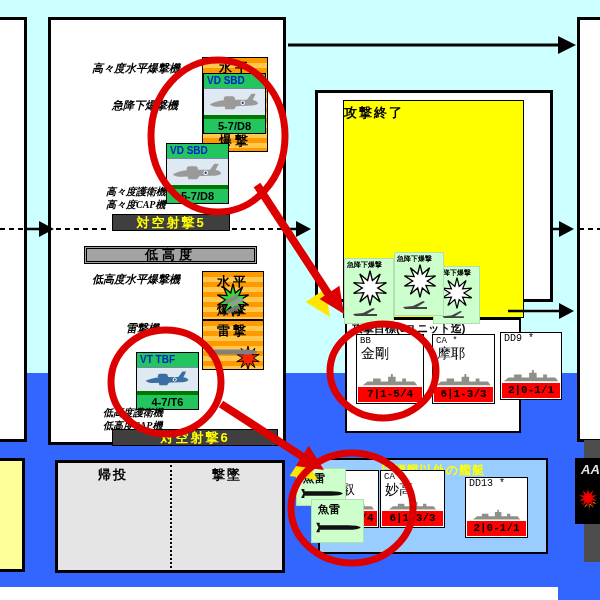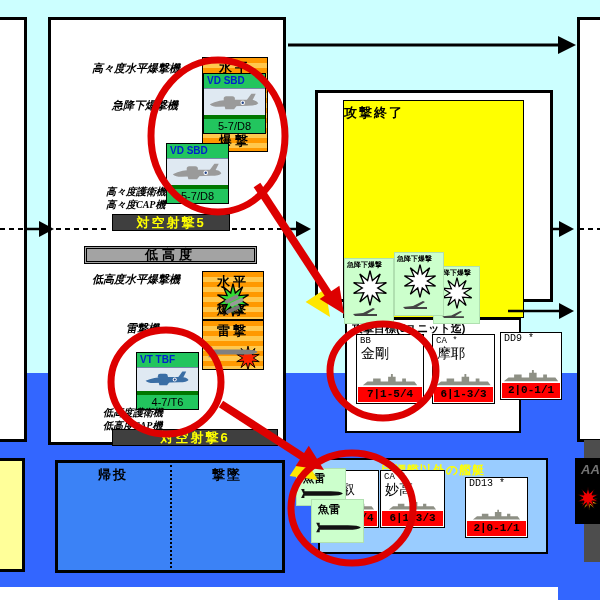--- a/index.html
+++ b/index.html
@@ -12,21 +12,21 @@
             text-align:center; font-weight:bold; font-size:13px; letter-spacing:4px; line-height:16px; color:#000; }
   .jlabel { position:absolute; font-family:"Liberation Serif", serif; font-style:italic; font-weight:bold;
             font-size:11px; color:#000; white-space:nowrap; }
   .bar { position:absolute; background:#3f3f3f; border:1px solid #000; color:#FFFF00; font-weight:bold;
          font-size:13px; text-align:center; letter-spacing:2px; }
   .ac-card { position:absolute; border:1px solid #000; background:#22c55e; display:flex; flex-direction:column; }
   .ac-name { color:#0022CC; font-weight:bold; font-size:10px; padding:1px 0 0 3px; height:14px; }
   .ac-body { flex:1; background:#dfe9f2; border-top:1px solid #7788aa; display:flex; align-items:center; justify-content:center; overflow:hidden; }
   .ac-body svg { width:92%; height:80%; }
   .ac-stripe { height:4px; background:#007700; }
-  .ac-stats { height:14px; font-size:11px; font-weight:normal; text-align:center; line-height:14px; color:#000; }
+  .ac-stats { height:14px; font-size:11px; font-weight:bold; text-align:center; line-height:14px; color:#000; }
   .orange-card { position:absolute; border:1px solid #000;
                  background:repeating-linear-gradient(180deg,#FF9900 0 5px,#FFC84D 5px 10px); }
   .oc-label { position:absolute; left:0; right:0; text-align:center; font-weight:bold; font-size:13px;
               letter-spacing:3px; color:#000; }
   .ship-card { position:absolute; border:1px solid #000; background:#fff; display:flex; flex-direction:column; padding:1px; }
   .ship-class { font-family:Liberation Mono, monospace; font-size:9px; line-height:10px; padding-left:2px; white-space:pre; }
   .ship-name { font-size:14px; line-height:15px; padding-left:3px; }
   .ship-img { margin-top:auto; width:100%; height:15px; color:#8e9085; display:block; }
   .ship-stats { height:15px; background:#FF0000; color:#000; font-family:"Liberation Mono", monospace;
                 font-weight:bold; font-size:11px; text-align:center; line-height:15px; }
@@ -35,25 +35,25 @@
   .torp-card { position:absolute; background:#CCFFCC; border:1px solid #b0e0b0; }
   .tc-label { font-size:11px; font-weight:bold; padding:2px 0 0 6px; color:#000; }
   .overlay { position:absolute; left:0; top:0; width:600px; height:600px; pointer-events:none; z-index:60; }
   .title-main { position:absolute; font-weight:bold; font-size:13px; letter-spacing:2px; color:#000; }
   .yellow-box { position:absolute; background:#FFFF00; border:1px solid #000; text-align:left; }
   .yb-title { font-weight:bold; font-size:13px; letter-spacing:2px; padding-top:3px; color:#000; }
   .target-box { position:absolute; background:#fff; border:2px solid #000; }
   .tb-header { position:absolute; font-weight:bold; font-size:11px; white-space:nowrap; color:#000; }
   .panel-blue { position:absolute; background:#99CCFF; border:2px solid #000; }
   .pb-title { text-align:center; font-weight:bold; font-size:12px; color:#FFFF00; padding-top:2px; letter-spacing:1px; }
-  .pink-box { position:absolute; background:#3b82f6; border:3px solid #000; }
+  .pink-box { position:absolute; background:#e5e5e5; border:3px solid #000; }
   .pk-divider { position:absolute; left:50%; top:2px; bottom:2px; border-left:2px dotted #000; }
   .pk-label { position:absolute; top:3px; font-weight:bold; font-size:13px; letter-spacing:2px; color:#000; }
   .aa-box { position:absolute; background:#000; }
-  .aa-label { color:#737373; font-weight:bold; font-style:italic; font-size:13px; padding:4px 0 0 6px; }
+  .aa-label { color:#e5e5e5; font-weight:bold; font-style:italic; font-size:13px; padding:4px 0 0 6px; }
 </style>
 </head>
 <body>
 
 <div id="stage">
 
   <svg width="0" height="0" style="position:absolute">
     <defs>
       <symbol id="sym-ship" viewBox="0 0 60 16">
         <path fill="currentColor" d="M1,14 L59,14 L56,10 L47,10 L47,7 L43,7 L43,10 L36,10 L36,5 L33,5 L33,2 L31,2 L31,5 L28,5 L28,10 L20,10 L20,7 L12,7 L12,10 L6,10 Z"></path>

